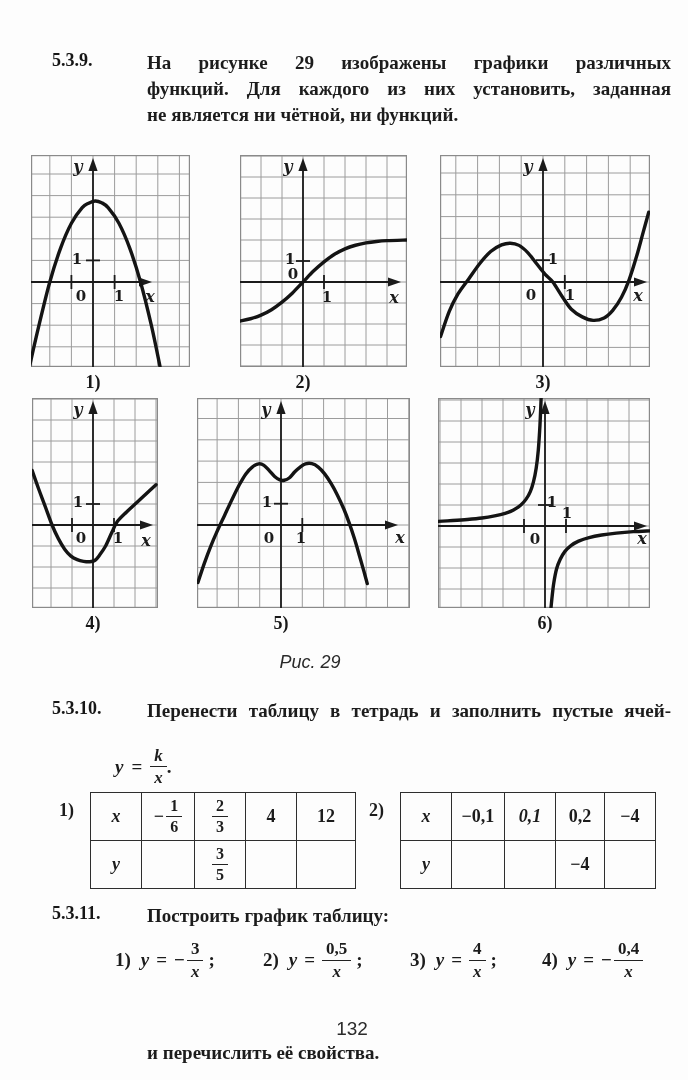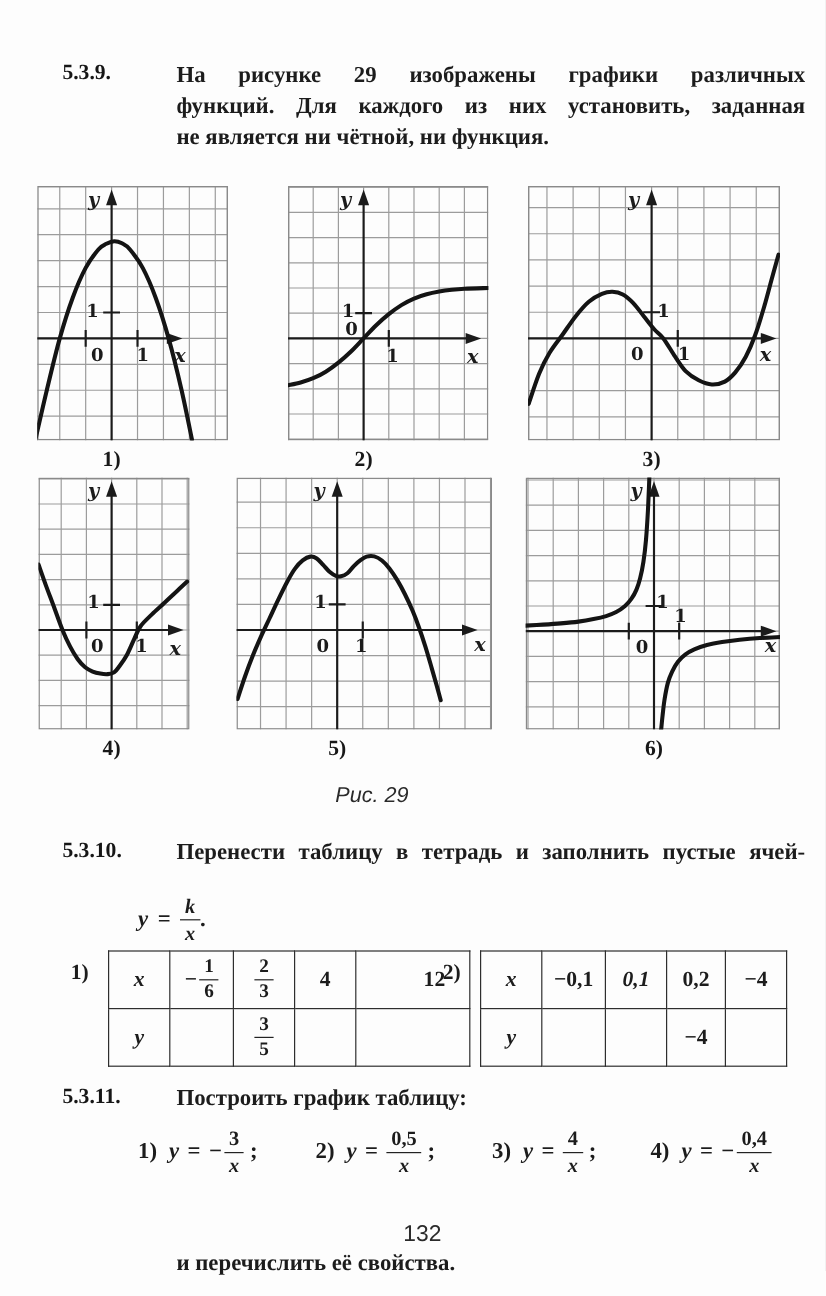--- a/index.html
+++ b/index.html
@@ -38,21 +38,21 @@
 </style>
 </head>
 <body>
 
 <div class="page">
 
   <div class="pnum" style="top:50px">5.3.9.</div>
   <div class="ptext" style="top:50px">
     <div class="just">На рисунке 29 изображены графики различных</div>
     <div class="just">функций. Для каждого из них установить, заданная</div>
-    <div class="pline">не является ни чётной, ни функция.</div>
+    <div class="pline">не является ни чётной, ни функций.</div>
   </div>
 
   <div id="graphs-layer">
       <svg width="159" height="212" style="position: absolute; left: 31px; top: 155px;">
         <g stroke="#9c9c9c" stroke-width="1">
           <line x1="18.799999999999997" y1="0" x2="18.799999999999997" y2="212"></line>
           <line x1="40.4" y1="0" x2="40.4" y2="212"></line>
           <line x1="62" y1="0" x2="62" y2="212"></line>
           <line x1="83.6" y1="0" x2="83.6" y2="212"></line>
           <line x1="105.19999999999999" y1="0" x2="105.19999999999999" y2="212"></line>
@@ -314,21 +314,21 @@
                     <span class="fden">6</span>
                   </span>
                 </span></td>
               <td style="width: 50px;"><span class="frac">
                   <span class="fstack">
                     <span class="fnum">2</span>
                     <span class="fden">3</span>
                   </span>
                 </span></td>
               <td style="width: 50px;">4</td>
-              <td style="width: 58px; padding-left: 36px;">12</td>
+              <td style="width: 58px;">12</td>
             </tr>
             <tr>
               <td style="width: 50px;"><i>y</i></td>
               <td style="width: 52px;"></td>
               <td style="width: 50px;"><span class="frac">
                   <span class="fstack">
                     <span class="fnum">3</span>
                     <span class="fden">5</span>
                   </span>
                 </span></td>

